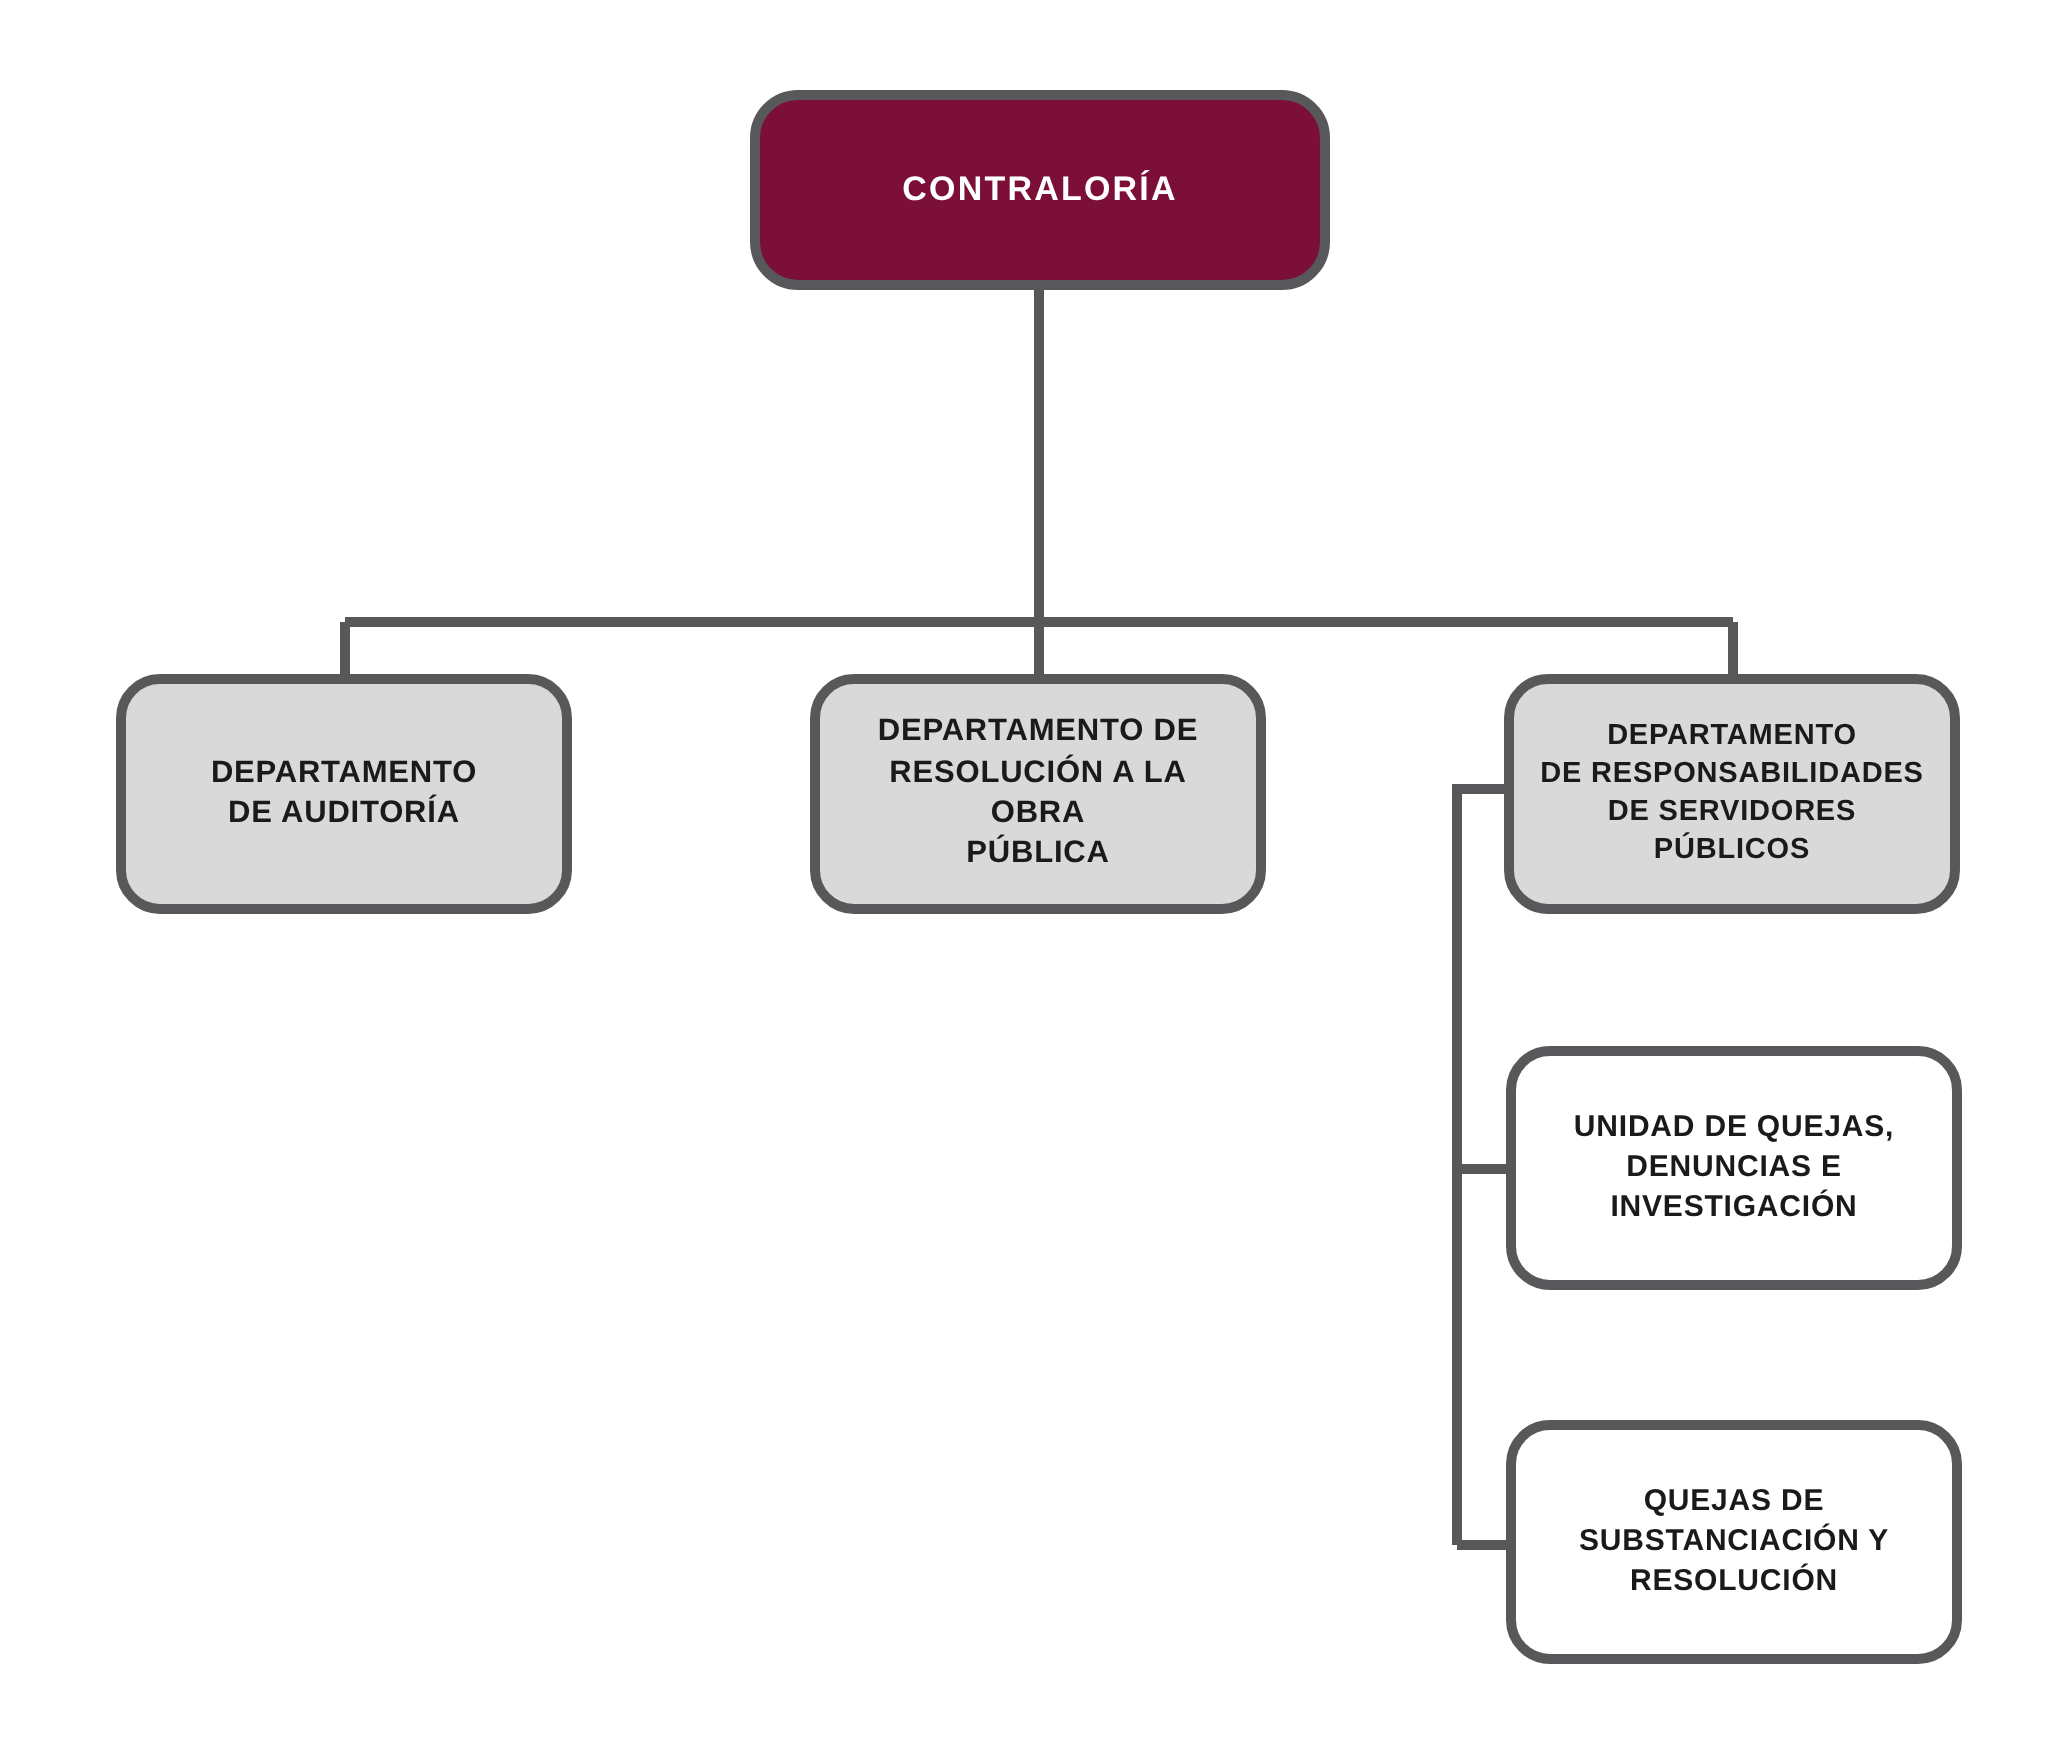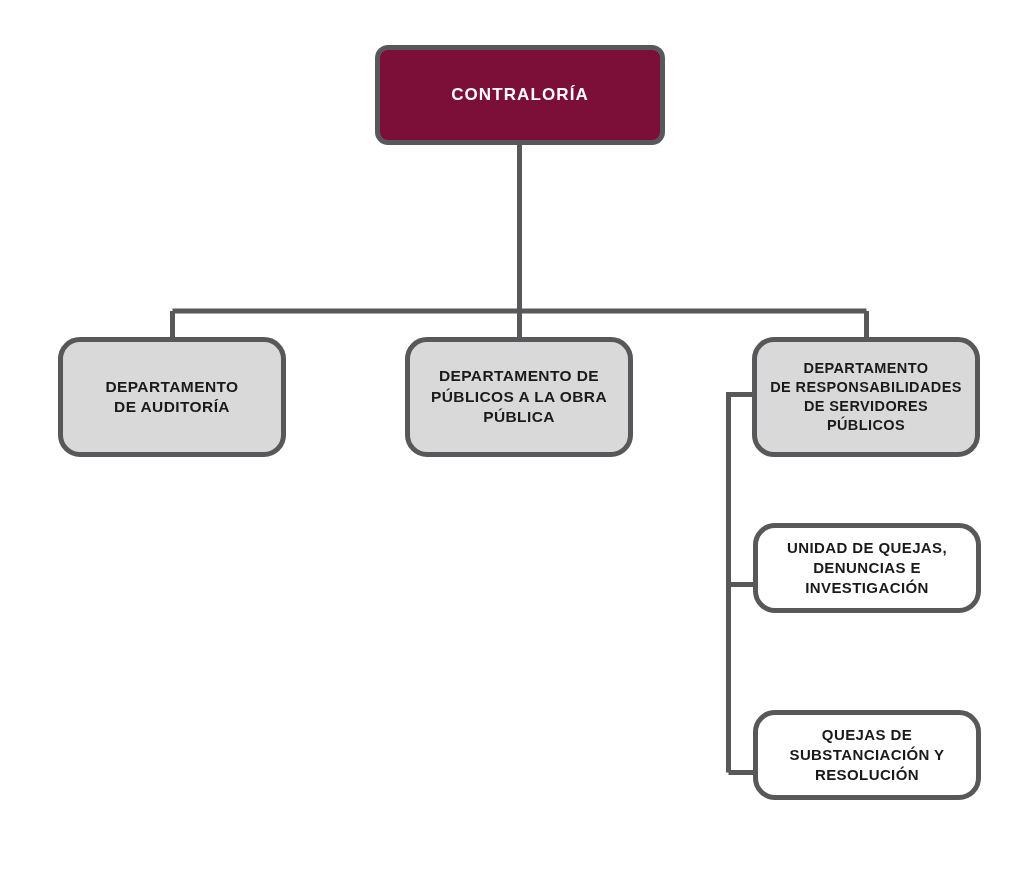--- a/index.html
+++ b/index.html
@@ -43,21 +43,21 @@
     line-height: 1.32;
     white-space: pre-line;
   }
   
   #node-root {
     left: 375px;
     top: 45px;
     width: 290px;
     height: 100px;
     background: #7b0f38;
-    border-radius: 13px;
+    border-radius: 24px;
   }
   #node-root .node-label {
     color: #ffffff;
     font-size: 17px;
     letter-spacing: 1.1px;
   }
   
   .node-dept {
     background: #d9d9d9;
     top: 337px;
@@ -70,21 +70,21 @@
   }
   #node-dept-1 { left: 58px; }
   #node-dept-2 { left: 405px; }
   #node-dept-3 { left: 752px; }
   #node-dept-3 .node-label { font-size: 14.5px; }
   
   .node-unit {
     background: #ffffff;
     left: 753px;
     width: 228px;
-    height: 90px;
+    height: 122px;
   }
   .node-unit .node-label {
     color: #1a1a1a;
     font-size: 15px;
   }
   #node-unit-1 { top: 523px; }
   #node-unit-2 { top: 710px; }
 </style>
 </head>
 <body>
@@ -114,21 +114,21 @@
     <span class="node-label">CONTRALORÍA</span>
   </div>
 
   <div class="node node-dept" id="node-dept-1">
     <span class="node-label">DEPARTAMENTO
 DE AUDITORÍA</span>
   </div>
 
   <div class="node node-dept" id="node-dept-2">
     <span class="node-label">DEPARTAMENTO DE
-PÚBLICOS A LA OBRA
+RESOLUCIÓN A LA OBRA
 PÚBLICA</span>
   </div>
 
   <div class="node node-dept" id="node-dept-3">
     <span class="node-label">DEPARTAMENTO
 DE RESPONSABILIDADES
 DE SERVIDORES
 PÚBLICOS</span>
   </div>
 

